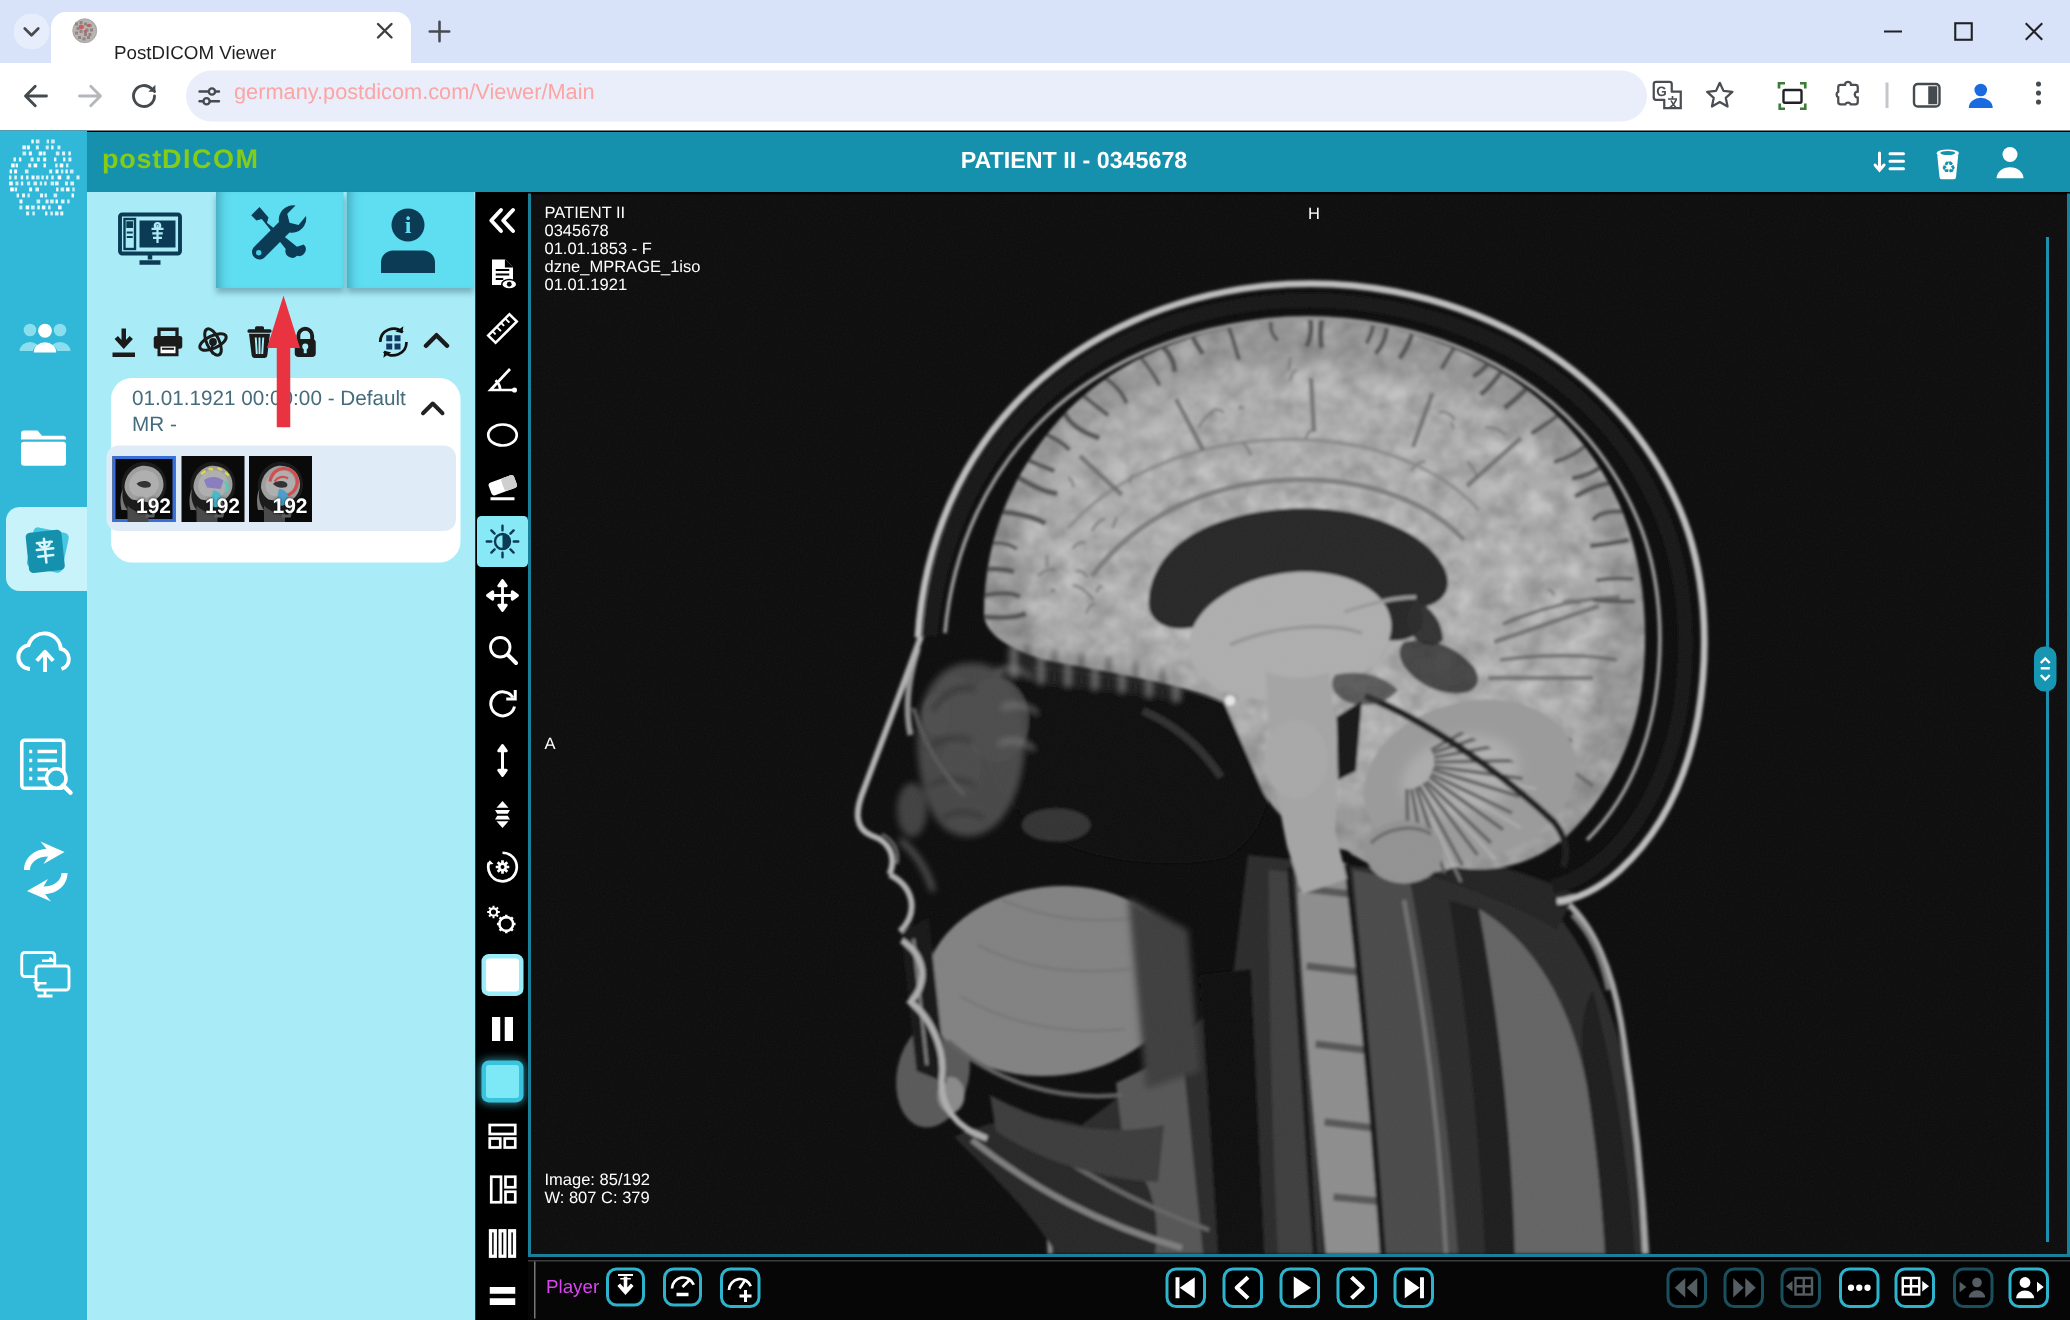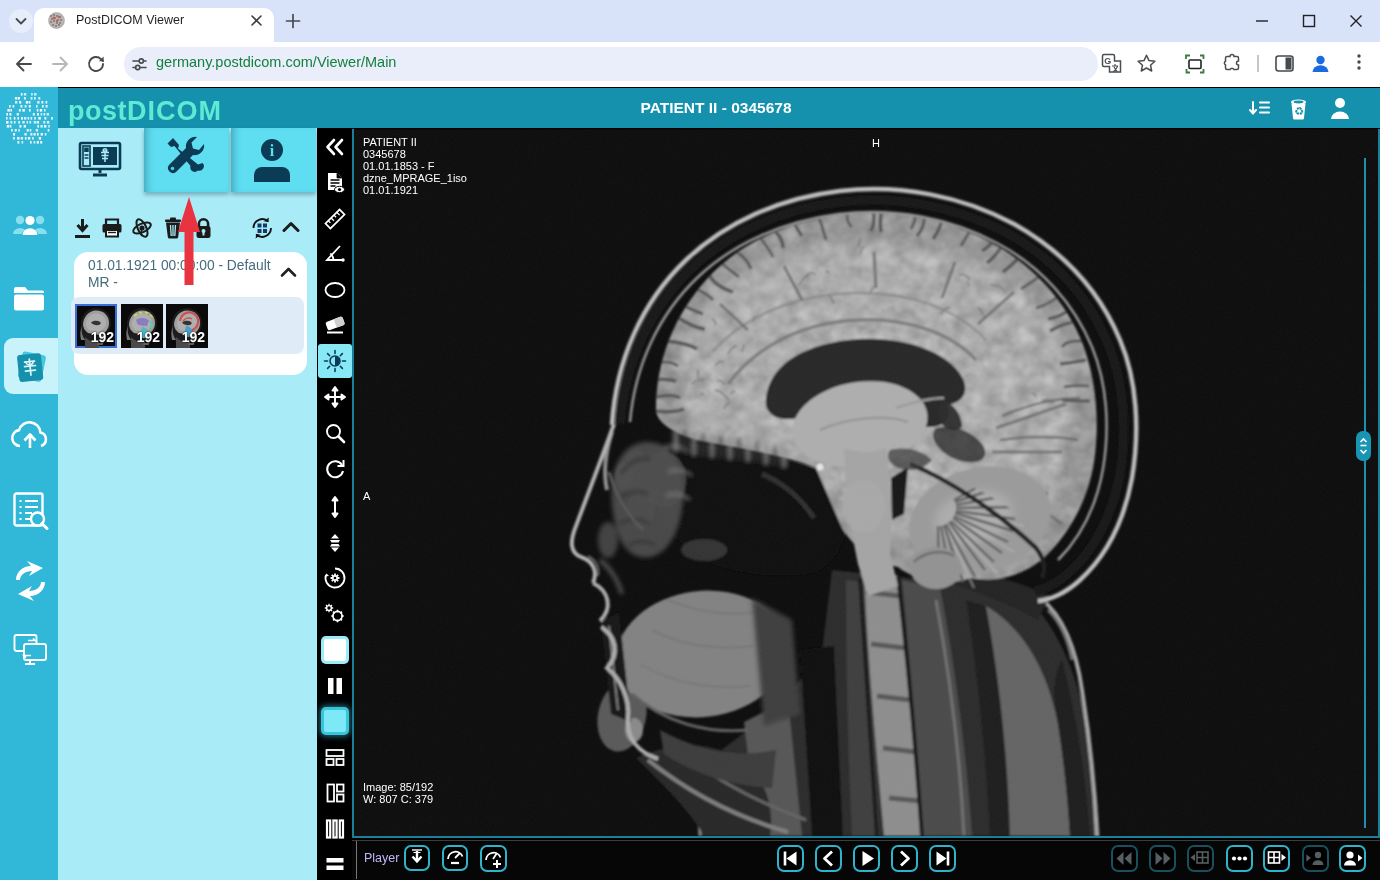--- a/index.html
+++ b/index.html
@@ -50,21 +50,21 @@
       <rect x="8" y="10" width="2" height="2"></rect>
       <rect x="11" y="10" width="2" height="2"></rect>
       <rect x="4" y="12" width="2" height="2"></rect>
       <rect x="7" y="13" width="2" height="2"></rect>
       <rect x="10" y="12" width="2" height="2"></rect>
     </g>
     <circle cx="6" cy="6" r="1.6" fill="#c75f5f"></circle>
     <circle cx="11" cy="5" r="1.2" fill="#c75f5f"></circle>
     <circle cx="9" cy="9" r="1.2" fill="#b06a6a"></circle>
   </svg>
-<div class="abs" style="left:76px;top:13px;font-size:12.5px;color:#1f1f1f">PostDICOM Viewer</div>
+<div class="abs" style="left:76px;top:28px;font-size:12.5px;color:#1f1f1f">PostDICOM Viewer</div>
 <svg class="abs" style="left:249px;top:13px" width="15" height="15">
     <path d="M3 3 L12 12 M12 3 L3 12" stroke="#3c4043" stroke-width="1.6" stroke-linecap="round"></path>
   </svg>
 <svg class="abs" style="left:285px;top:13px" width="16" height="16">
     <path d="M8 1.5 V14.5 M1.5 8 H14.5" stroke="#474b50" stroke-width="1.7" stroke-linecap="round"></path>
   </svg>
 
 <svg class="abs" style="left:1253px;top:12px" width="18" height="18">
     <path d="M3 9 H15" stroke="#202124" stroke-width="1.4"></path>
   </svg>
@@ -88,21 +88,21 @@
   </svg>
 <div id="urlpill"></div>
 <svg class="abs" style="left:131px;top:56px" width="17" height="17">
     <g stroke="#474b50" stroke-width="1.6" stroke-linecap="round">
       <path d="M2 5 H8 M12.5 5 H15"></path>
       <path d="M2 11.5 H4.5 M9 11.5 H15"></path>
     </g>
     <circle cx="10.3" cy="5" r="2.1" fill="none" stroke="#474b50" stroke-width="1.6"></circle>
     <circle cx="6.7" cy="11.5" r="2.1" fill="none" stroke="#474b50" stroke-width="1.6"></circle>
   </svg>
-<div class="abs" style="left:156px;top:54px;font-size:14.5px;color:#15803d">germany.postdicom.com/Viewer/Main</div>
+<div class="abs" style="left:156px;top:54px;font-size:14.5px;color:#fca5a5">germany.postdicom.com/Viewer/Main</div>
 
 <svg class="abs" style="left:1101px;top:53px" width="21" height="21">
     <rect x="1.5" y="1.5" width="12" height="12" rx="1.5" fill="none" stroke="#4a4e52" stroke-width="1.5"></rect>
     <text x="3.2" y="11" font-size="9" font-weight="bold" fill="#4a4e52" font-family="Liberation Sans">G</text>
     <path d="M13 8 h6.5 v11 h-11 v-6" fill="#fff" stroke="#4a4e52" stroke-width="1.5"></path>
     <path d="M11 13 h6 M14 11 v2.2 M12 19 c2-1.5 3.5-3 4.5-5.5 M16.5 19 c-1.5-1.5-2.5-3-3.5-5" stroke="#4a4e52" stroke-width="1.1" fill="none"></path>
   </svg>
 <svg class="abs" style="left:1136px;top:53px" width="21" height="21">
     <path d="M10.5 2.2 l2.5 5.4 5.9 .6 -4.4 4 1.2 5.8 -5.2-3 -5.2 3 1.2-5.8 -4.4-4 5.9-.6 Z" fill="none" stroke="#4a4e52" stroke-width="1.5" stroke-linejoin="round"></path>
   </svg>
@@ -129,21 +129,21 @@
   </svg>
 <svg class="abs" style="left:1349px;top:52px" width="20" height="20">
     <g fill="#454a4e">
       <circle cx="10" cy="4" r="1.7"></circle>
       <circle cx="10" cy="10" r="1.7"></circle>
       <circle cx="10" cy="16" r="1.7"></circle>
     </g>
   </svg>
 
 <div id="appheader"></div>
-<div class="abs" style="left:68px;top:96px;font-size:27px;font-weight:bold;color:#5eead4;letter-spacing:0.5px">post<span style="letter-spacing:1px">DICOM</span></div>
+<div class="abs" style="left:68px;top:96px;font-size:18px;font-weight:bold;color:#84cc16;letter-spacing:0.5px">post<span style="letter-spacing:1px">DICOM</span></div>
 <div class="abs" style="left:64px;top:99px;width:1304px;text-align:center"><span style="font-size:15.5px;font-weight:bold;color:#fff">PATIENT II - 0345678</span></div>
 
 <svg class="abs" style="left:1249px;top:98px" width="22" height="22">
     <g stroke="#fff" stroke-width="2" stroke-linecap="round">
       <path d="M4 4 V15"></path>
       <path d="M1 12 L4 15.5 L7 12" fill="none"></path>
       <path d="M11 4.5 H20 M11 9.5 H20 M11 14.5 H20"></path>
     </g>
   </svg>
 <svg class="abs" style="left:1287px;top:97px" width="23" height="24">
@@ -810,21 +810,21 @@
 <div class="abs" style="left:1356px;top:431px;width:15px;height:30px;background:#1796b4;border-radius:7px"></div>
 <svg class="abs" style="left:1358px;top:436px" width="11" height="21">
     <g stroke="#fff" stroke-width="1.6" fill="none">
       <path d="M2.5 6 L5.5 3 L8.5 6"></path>
       <path d="M2.5 9.5 h6"></path>
       <path d="M2.5 14 L5.5 17 L8.5 14"></path>
     </g>
   </svg>
 <div id="bottombar"></div>
 <div class="abs" style="left:356px;top:841px;width:1px;height:38px;background:#777"></div>
-<div class="abs" style="left:364px;top:851px;font-size:12.5px;color:#c4b5fd">Player</div>
+<div class="abs" style="left:364px;top:851px;font-size:12.5px;color:#d946ef">Player</div>
 <div class="abs" style="left:404px;top:845px;width:26px;height:26px;border:2px solid #2fb3cc;border-radius:7px;background:#000"></div>
 <svg class="abs" style="left:404px;top:845px" width="26" height="26">
     <path d="M13 6 v9 M8.5 11.5 l4.5 5 4.5-5" stroke="#fff" stroke-width="2.4" fill="none"></path>
     <path d="M8 5 h10" stroke="#fff" stroke-width="1.4"></path>
     <path d="M9.5 7.5 h7" stroke="#fff" stroke-width="1"></path>
   </svg>
 <div class="abs" style="left:442px;top:845px;width:26px;height:26px;border:2px solid #2fb3cc;border-radius:7px;background:#000"></div>
 <svg class="abs" style="left:442px;top:845px" width="26" height="26">
     <path d="M6 14 a7.5 7.5 0 0 1 14.5-2.5" fill="none" stroke="#fff" stroke-width="1.8"></path>
     <path d="M13 13 l5-5" stroke="#fff" stroke-width="1.8"></path>

